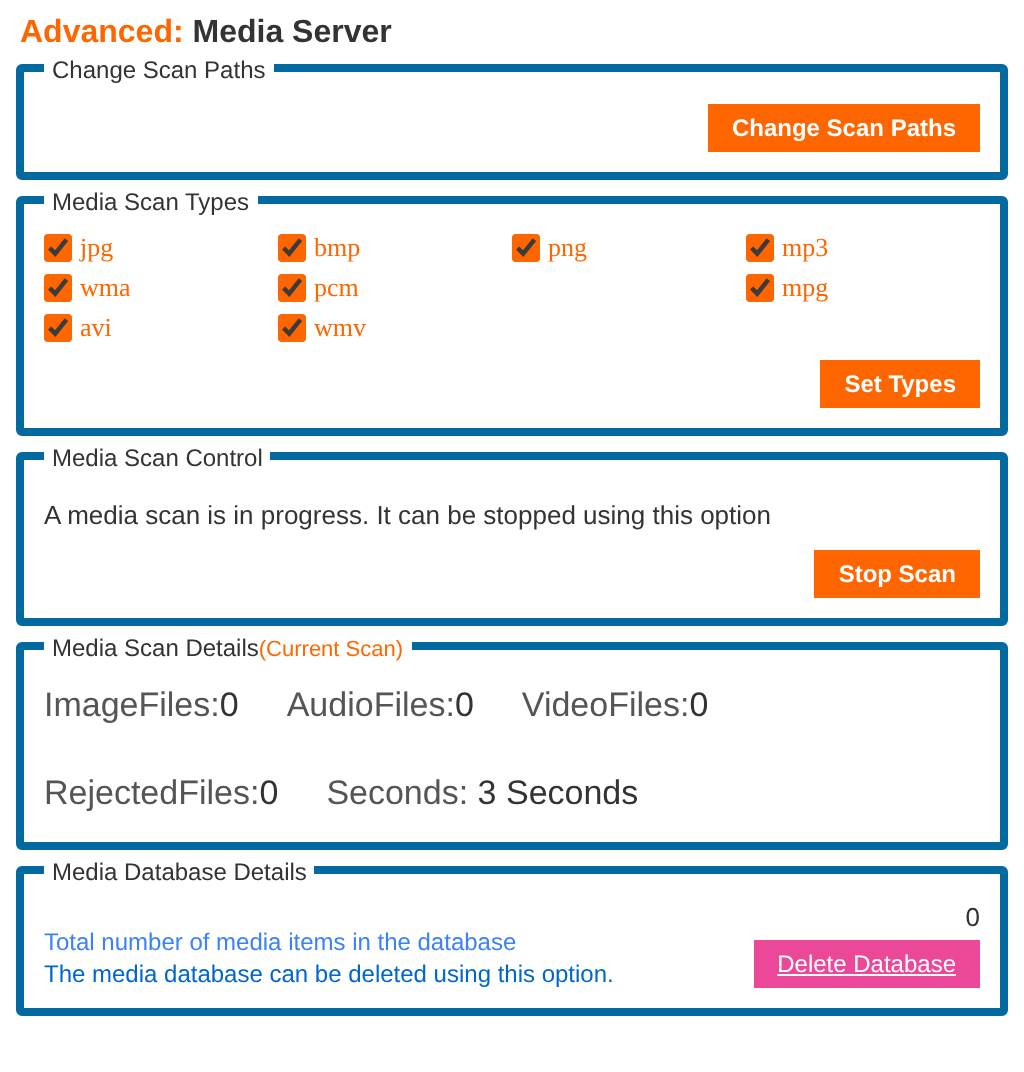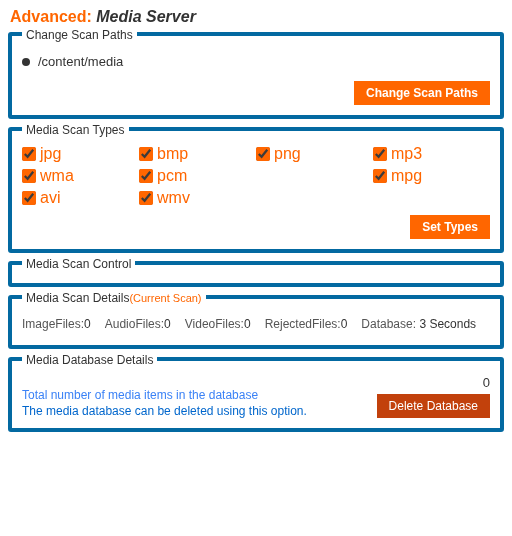--- a/index.html
+++ b/index.html
@@ -14,21 +14,20 @@
     .page-title {
       padding: 8px 10px 6px 10px;
       font-size: 16px;
       font-weight: bold;
     }
     .page-title .label-advanced {
       color: #ff6600;
     }
     .page-title .label-rest {
       color: #333;
-      font-style: italic;
     }
     .section {
       border: 4px solid #0369a1;
       border-radius: 3px;
       margin: 0 8px 8px 8px;
       padding: 8px 10px 10px 10px;
       position: relative;
     }
     .section-legend {
       position: absolute;
@@ -50,26 +49,27 @@
     .btn-orange {
       background: #ff6600;
       color: #fff;
       border: none;
       padding: 5px 12px;
       cursor: pointer;
       font-size: 12px;
       font-weight: bold;
     }
     .btn-gray {
-      background: #c2410c;
+      background: #ec4899;
       color: #fff;
       border: none;
       padding: 5px 12px;
       cursor: pointer;
       font-size: 12px;
+      text-decoration: underline;
     }
     .btn-row {
       text-align: right;
       margin-top: 8px;
     }
     
     .scan-path-item {
       display: flex;
       align-items: center;
       padding: 4px 0;
@@ -94,34 +94,35 @@
       align-items: center;
       gap: 4px;
     }
     .type-item input[type="checkbox"] {
       accent-color: #ff6600;
       width: 14px;
       height: 14px;
     }
     .type-label {
       color: #ff6600;
-      font-size: 16px;
+      font-size: 13px;
+      font-family: Liberation Serif, serif;
     }
     
     .scan-status-text {
       color: #333;
       font-size: 13px;
       padding: 6px 0 2px 0;
     }
     
     .details-row {
       display: flex;
-      gap: 14px;
+      gap: 24px;
       flex-wrap: wrap;
-      font-size: 12px;
+      font-size: 17px;
       color: #555;
       padding: 4px 0;
     }
     .detail-item span.val {
       color: #333;
     }
     .detail-item .highlight {
       color: #ff6600;
     }
     
@@ -155,24 +156,20 @@
 </head>
 <body>
 
 <div class="page-title">
   <span class="label-advanced">Advanced:</span><span class="label-rest"> Media Server</span>
 </div>
 
 <div class="section">
   <span class="section-legend">Change Scan Paths</span>
   <div class="section-content">
-    <div class="scan-path-item">
-      <div class="bullet"></div>
-      <span>/content/media</span>
-    </div>
     <div class="btn-row">
       <button class="btn-orange">Change Scan Paths</button>
     </div>
   </div>
 </div>
 
 <div class="section">
   <span class="section-legend">Media Scan Types</span>
   <div class="section-content">
     <div class="types-grid">
@@ -219,20 +216,26 @@
       <div></div>
     </div>
     <div class="btn-row">
       <button class="btn-orange">Set Types</button>
     </div>
   </div>
 </div>
 
 <div class="section">
   <span class="section-legend">Media Scan Control</span>
+  <div class="section-content">
+    <div class="scan-status-text">A media scan is in progress. It can be stopped using this option</div>
+    <div class="btn-row">
+      <button class="btn-orange">Stop Scan</button>
+    </div>
+  </div>
 </div>
 
 <div class="section">
   <span class="section-legend">
     <span>Media Scan Details</span><span class="current-scan">(Current Scan)</span>
   </span>
   <div class="section-content">
     <div class="details-row">
       <span class="detail-item">
         <span>ImageFiles:</span><span class="val">0</span>
@@ -240,21 +243,21 @@
       <span class="detail-item">
         <span>AudioFiles:</span><span class="val">0</span>
       </span>
       <span class="detail-item">
         <span>VideoFiles:</span><span class="val">0</span>
       </span>
       <span class="detail-item">
         <span>RejectedFiles:</span><span class="val">0</span>
       </span>
       <span class="detail-item">
-        <span>Database:</span><span class="val highlight"> 3 Seconds</span>
+        <span>Seconds:</span><span class="val highlight"> 3 Seconds</span>
       </span>
     </div>
   </div>
 </div>
 
 <div class="section">
   <span class="section-legend">Media Database Details</span>
   <div class="section-content">
     <div class="db-controls-row">
       <div class="db-text">

